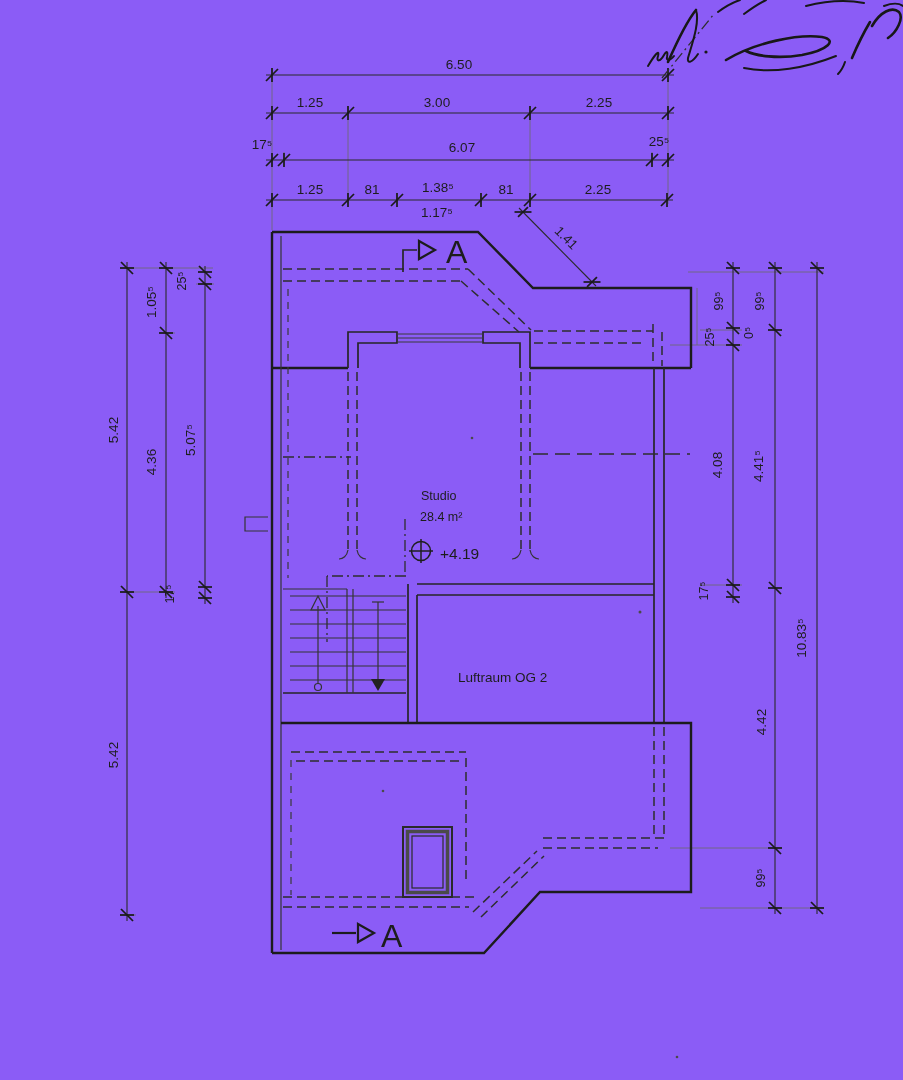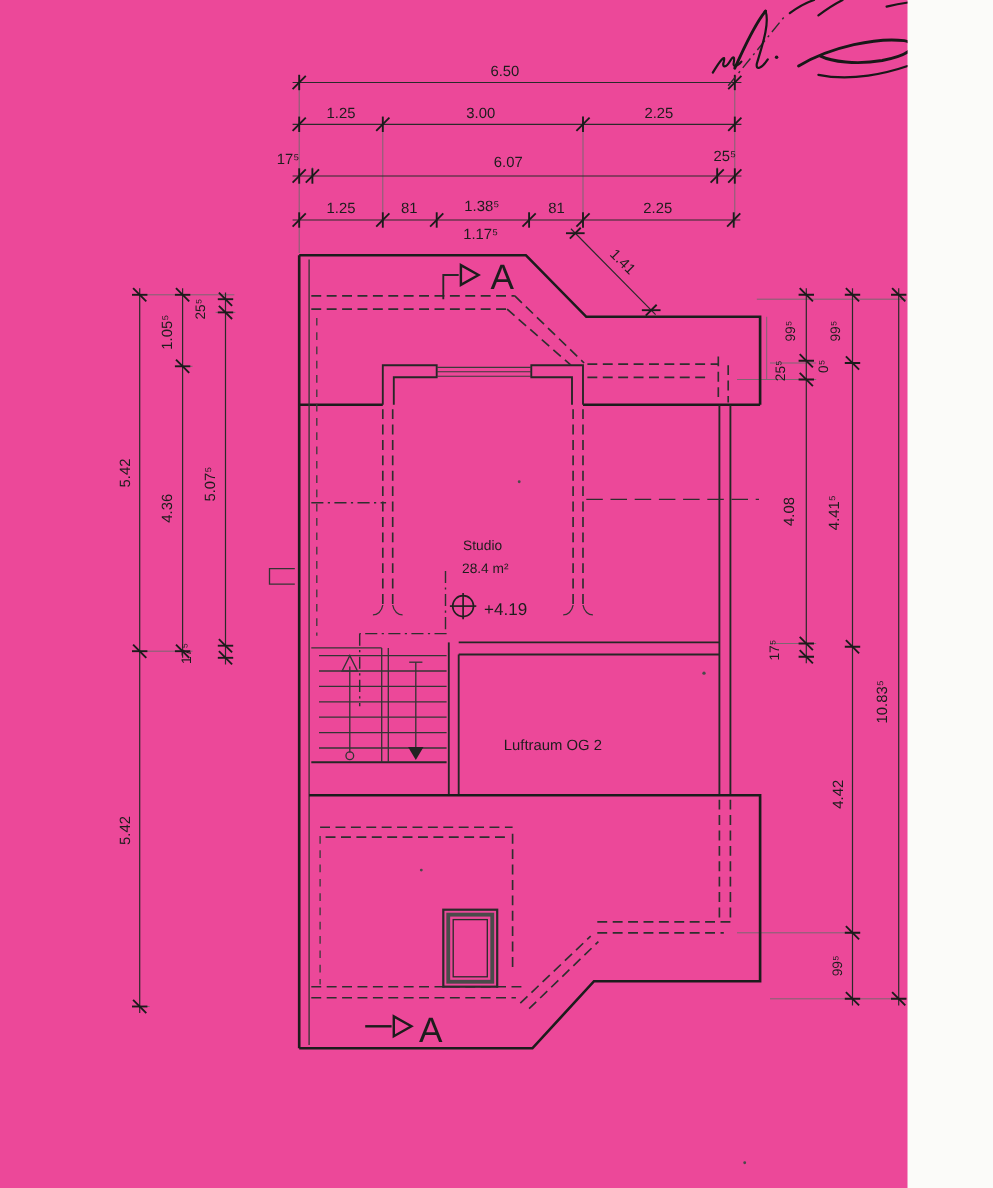--- a/index.html
+++ b/index.html
@@ -1,16 +1,16 @@
 <!DOCTYPE html>
 <html><head>
 <meta charset="utf-8">
 <style>
   html,body{margin:0;padding:0;background:#fbfbf9;}
-  .page{position:relative;width:825px;height:1080px;background:#ec4899;overflow:hidden;
+  .page{position:relative;width:903px;height:1080px;background:#8b5cf6;overflow:hidden;
         font-family:"Liberation Sans",sans-serif;}
   svg{display:block}
   .dim{stroke:#2a2a2a;stroke-width:1.1;fill:none}
   .ext{stroke:#6b6b6b;stroke-width:.8;fill:none}
   .w2{stroke:#1c1c1c;stroke-width:2.4;fill:none}
   .w15{stroke:#262626;stroke-width:1.7;fill:none}
   .w1{stroke:#343434;stroke-width:1.2;fill:none}
   .win{stroke:#3a3a3a;stroke-width:1;fill:none}
   .dsh{stroke:#2e2e2e;stroke-width:1.5;fill:none;stroke-dasharray:9 5}
   .dsh2{stroke:#3a3a3a;stroke-width:1.2;fill:none;stroke-dasharray:7 6}

